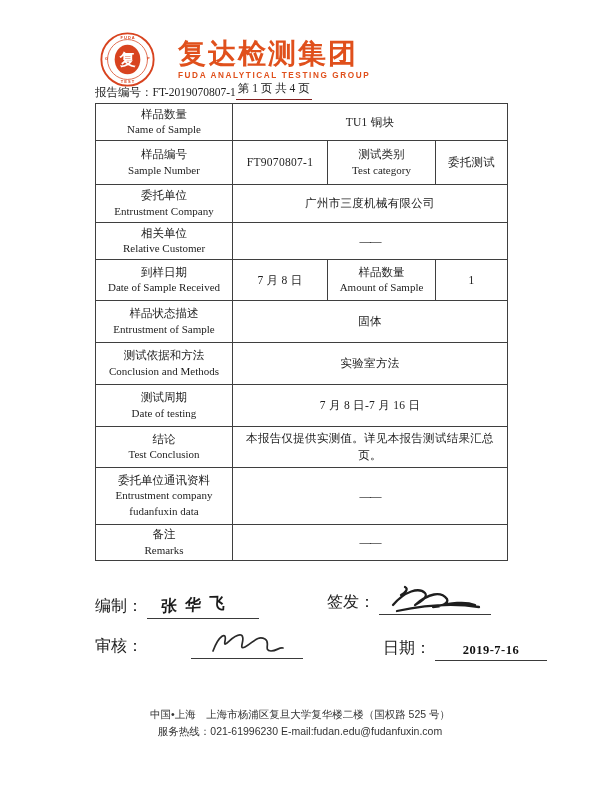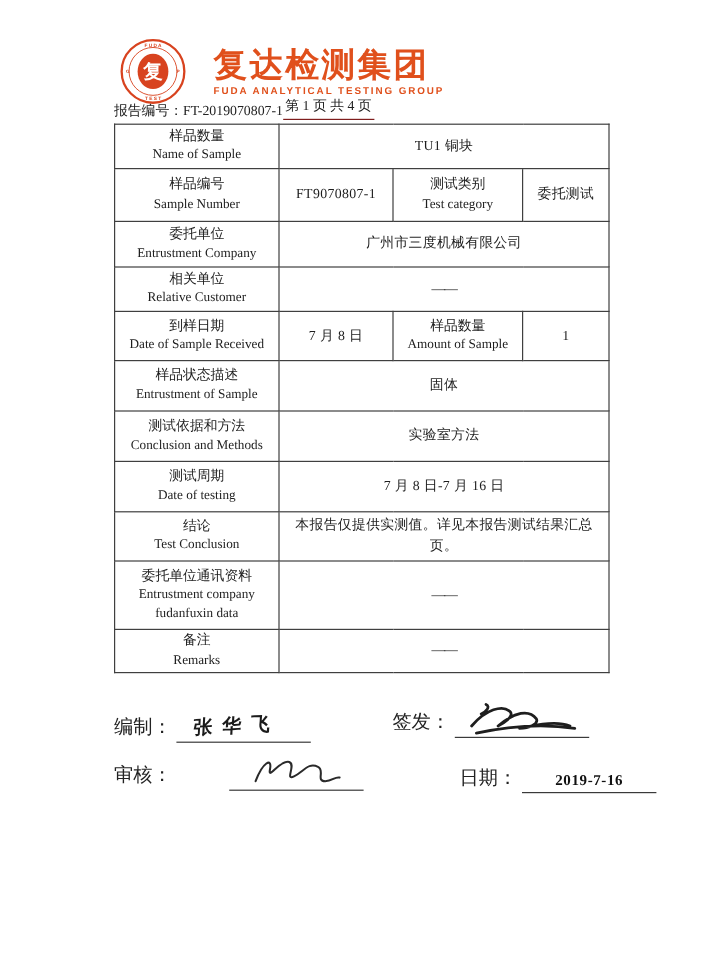--- a/index.html
+++ b/index.html
@@ -231,14 +231,18 @@
 
     <div class="sig-item" style="left:244px; top:58px;margin-left:44px;">
       <span class="sig-label">日期：</span>
       <span class="sig-line">
         <span class="sig-date">2019-7-16</span>
       </span>
     </div>
 
   </div>
 
+  <div class="footer">
+    <div>中国•上海　上海市杨浦区复旦大学复华楼二楼（国权路 525 号）</div>
+    <div>服务热线：021-61996230 E-mail:fudan.edu@fudanfuxin.com</div>
+  </div>
 
 </div>
 
 </body></html>

